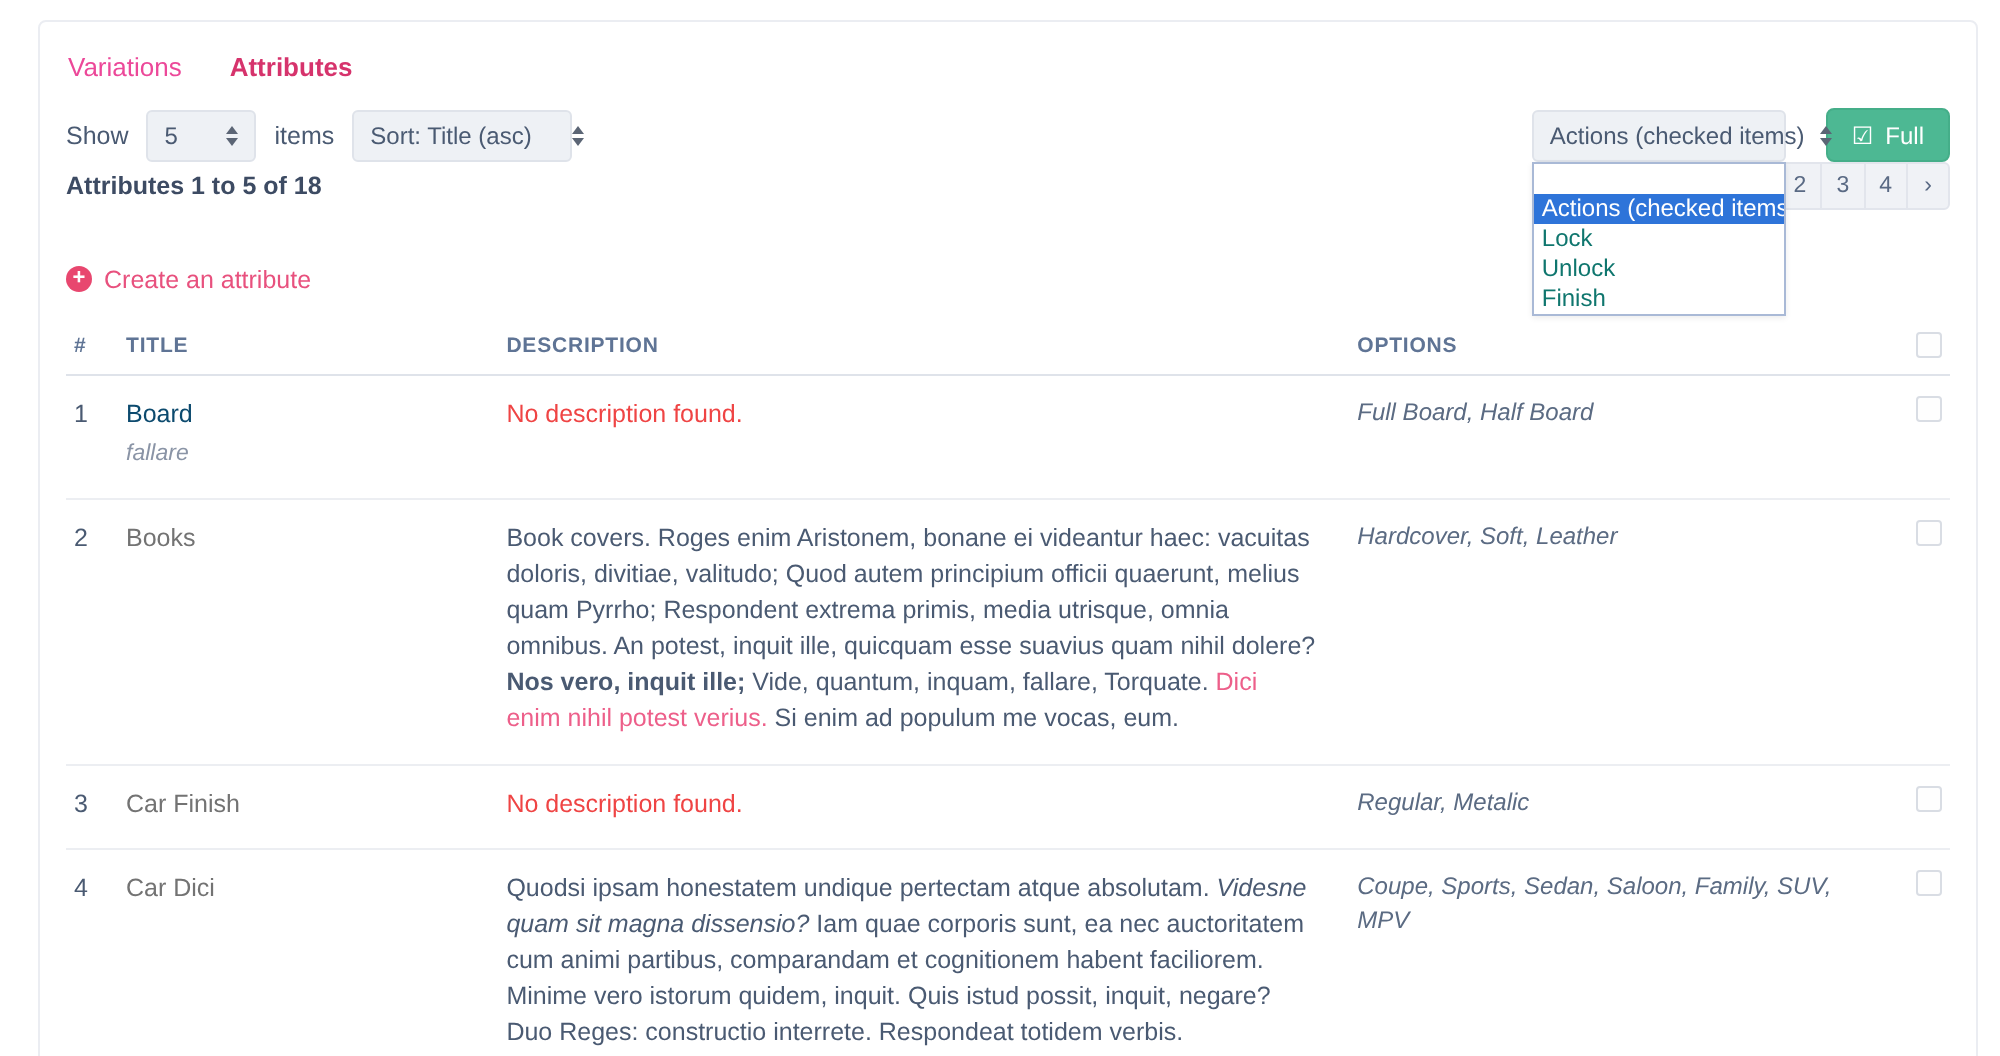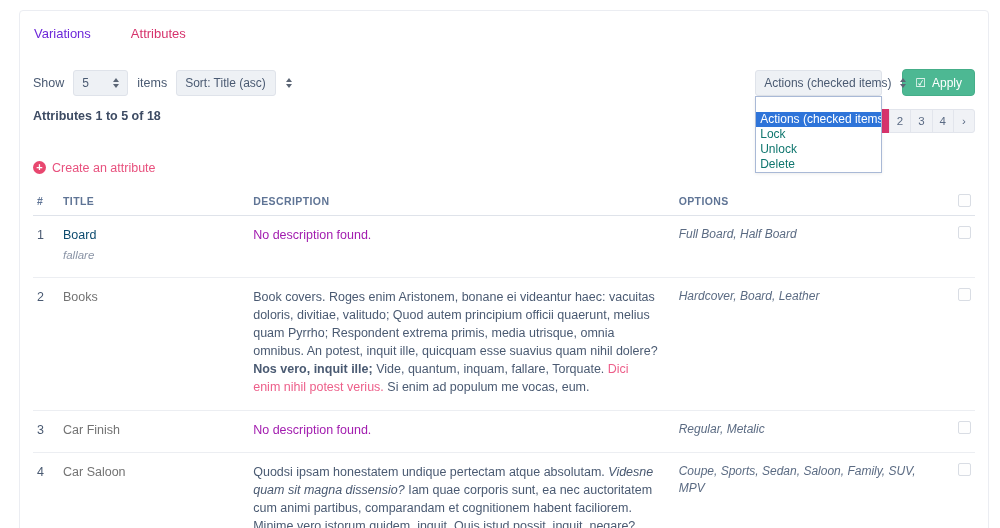--- a/index.html
+++ b/index.html
@@ -8,52 +8,52 @@
     font-family: "Liberation Sans", "DejaVu Sans", sans-serif;
     color: #3d4b63; overflow: hidden; position: relative;
   }
   .card {
     position: absolute; left: 19px; top: 10px; width: 970px; height: 560px;
     border: 1px solid #ebedf2; border-radius: 4px; background: #fff;
     padding: 15px 13px;
   }
   
   .tabs { display: flex; gap: 24px; font-size: 13px; margin-left: 1px; }
-  .tab { color: #6d28d9; cursor: pointer; }
-  .tab.active { color: #d6336c; font-weight: normal; margin-left: 16px; }
+  .tab { color: #ec4899; cursor: pointer; }
+  .tab.active { color: #d6336c; font-weight: bold; }
   
   .controls { display: flex; justify-content: space-between; align-items: center; margin-top: 13px; }
-  .cgroup { display: flex; align-items: center; gap: 9px; font-size: 12.5px; color: #4a5a72; margin-top: 15px; }
+  .cgroup { display: flex; align-items: center; gap: 9px; font-size: 12.5px; color: #4a5a72; }
   .select {
     display: inline-flex; align-items: center; justify-content: space-between; gap: 8px;
     background: #eef1f5; border: 1px solid #dfe3ea; border-radius: 3px; height: 26px;
     padding: 0 8px; font-size: 12px; color: #4a5a72; cursor: pointer; white-space: nowrap;
   }
   .select.sm { width: 55px; }
-  .select.sort { width: 100px; gap: 20px; }
+  .select.sort { width: 110px; gap: 20px; }
   .select.actions { width: 127px; }
   .caret { display: inline-flex; flex-direction: column; align-items: center; }
   .c-up { width: 0; height: 0; border-left: 3.5px solid transparent; border-right: 3.5px solid transparent; border-bottom: 4px solid #5b6575; }
   .c-down { width: 0; height: 0; border-left: 3.5px solid transparent; border-right: 3.5px solid transparent; border-top: 4px solid #5b6575; margin-top: 2px; }
   .apply {
     display: inline-flex; align-items: center; gap: 6px; background: #4db893; color: #fff;
     border: 1px solid #45ae89; border-radius: 4px; height: 27px; padding: 0 12px;
     font-size: 12px; margin-left: 11px; cursor: pointer; font-family: inherit;
   }
   .apply .ico { font-size: 12px; line-height: 1; }
   .select-wrap { position: relative; }
   .dropdown {
     position: absolute; top: 100%; left: 0; width: 127px; background: #fff;
     border: 1px solid #a9b9d6; z-index: 20; box-shadow: 0 1px 3px rgba(0,0,0,.08);
   }
   .opt { font-size: 12px; color: #0f766e; padding: 0 4px; line-height: 15px; white-space: nowrap; overflow: hidden; cursor: pointer; }
   .opt.empty { height: 15px; }
   .opt.hl { background: #2e74d9; color: #fff; }
   
-  .summary-row { display: flex; justify-content: space-between; align-items: flex-start; margin-top: 13px; }
+  .summary-row { display: flex; justify-content: space-between; align-items: center; }
   .summary { font-weight: bold; font-size: 12.5px; color: #3d4b63; }
   .pagination { display: flex; }
   .page {
     min-width: 22px; height: 24px; display: flex; align-items: center; justify-content: center;
     background: #f0f2f6; border: 1px solid #e2e5ec; color: #5a6a84; font-size: 11.5px;
     margin-left: -1px; padding: 0 7px; cursor: pointer;
   }
   .page:first-child { border-radius: 3px 0 0 3px; margin-left: 0; }
   .page:last-child { border-radius: 0 3px 3px 0; }
   .page.active { background: #d6336c; border-color: #d6336c; color: #fff; }
@@ -69,21 +69,21 @@
   th {
     text-align: left; font-size: 10.5px; color: #5f7495; letter-spacing: .4px;
     padding: 6px 4px 8px; border-bottom: 1px solid #dfe3ea; font-weight: bold;
   }
   td { vertical-align: top; font-size: 12.5px; padding: 10px 4px 13px; border-bottom: 1px solid #eceef2; line-height: 1.45; }
   td.num { color: #4a5a72; }
   .title-link { color: #737373; cursor: pointer; }
   .title-plain { color: #0c4a6e; }
   .locked { font-style: italic; color: #8a94a6; font-size: 11.5px; margin-top: 3px; }
   td.desc { color: #4a5a72; padding-right: 16px; }
-  td.desc .muted { color: #a21caf; }
+  td.desc .muted { color: #ef4444; }
   td.desc .b { font-weight: bold; }
   td.desc .i { font-style: italic; }
   td.desc .lnk { color: #ed5f8a; cursor: pointer; }
   td.opts { font-style: italic; color: #5b6b83; padding-right: 18px; font-size: 12px; }
   .cb { width: 13px; height: 13px; border: 1px solid #d9dde4; border-radius: 2px; background: #fefefe; cursor: pointer; }
   th .cb, td .cb { margin-left: auto; }
   .check-col { display: flex; justify-content: flex-end; }
 </style>
 </head>
 <body>
@@ -121,26 +121,26 @@
           <span class="caret">
               <i class="c-up"></i>
               <i class="c-down"></i>
             </span>
         </div>
         <div class="dropdown" id="actions-dropdown">
             <div class="opt empty"></div>
             <div class="opt hl">Actions (checked items)</div>
             <div class="opt">Lock</div>
             <div class="opt">Unlock</div>
-            <div class="opt">Delete</div>
+            <div class="opt">Finish</div>
           </div>
       </div>
       <button class="apply">
         <span class="ico">☑</span>
-        <span>Apply</span>
+        <span>Full</span>
       </button>
     </div>
   </div>
 
   <div class="summary-row">
     <div class="summary">Attributes 1 to 5 of 18</div>
     <div class="pagination" id="pg-top">
         <span class="page active">1</span>
         <span class="page">2</span>
         <span class="page">3</span>
@@ -186,41 +186,41 @@
           <td>
             <div class="check-col">
               <div class="cb"></div>
             </div>
           </td>
         </tr>
         <tr>
           <td class="num">2</td>
           <td><span class="title-link">Books</span></td>
           <td class="desc"><span>Book covers. Roges enim Aristonem, bonane ei videantur haec: vacuitas doloris, divitiae, valitudo; Quod autem principium officii quaerunt, melius quam Pyrrho; Respondent extrema primis, media utrisque, omnia omnibus. An potest, inquit ille, quicquam esse suavius quam nihil dolere? </span><span class="b">Nos vero, inquit ille;</span><span> Vide, quantum, inquam, fallare, Torquate. </span><span class="lnk">Dici enim nihil potest verius.</span><span> Si enim ad populum me vocas, eum.</span></td>
-          <td class="opts">Hardcover, Board, Leather</td>
+          <td class="opts">Hardcover, Soft, Leather</td>
           <td>
             <div class="check-col">
               <div class="cb"></div>
             </div>
           </td>
         </tr>
         <tr>
           <td class="num">3</td>
           <td><span class="title-link">Car Finish</span></td>
           <td class="desc"><span class="muted">No description found.</span></td>
           <td class="opts">Regular, Metalic</td>
           <td>
             <div class="check-col">
               <div class="cb"></div>
             </div>
           </td>
         </tr>
         <tr>
           <td class="num">4</td>
-          <td><span class="title-link">Car Saloon</span></td>
+          <td><span class="title-link">Car Dici</span></td>
           <td class="desc"><span>Quodsi ipsam honestatem undique pertectam atque absolutam. </span><span class="i">Videsne quam sit magna dissensio?</span><span> Iam quae corporis sunt, ea nec auctoritatem cum animi partibus, comparandam et cognitionem habent faciliorem. Minime vero istorum quidem, inquit. Quis istud possit, inquit, negare? Duo Reges: constructio interrete. Respondeat totidem verbis.</span></td>
           <td class="opts">Coupe, Sports, Sedan, Saloon, Family, SUV, MPV</td>
           <td>
             <div class="check-col">
               <div class="cb"></div>
             </div>
           </td>
         </tr>
       </tbody>
   </table>

